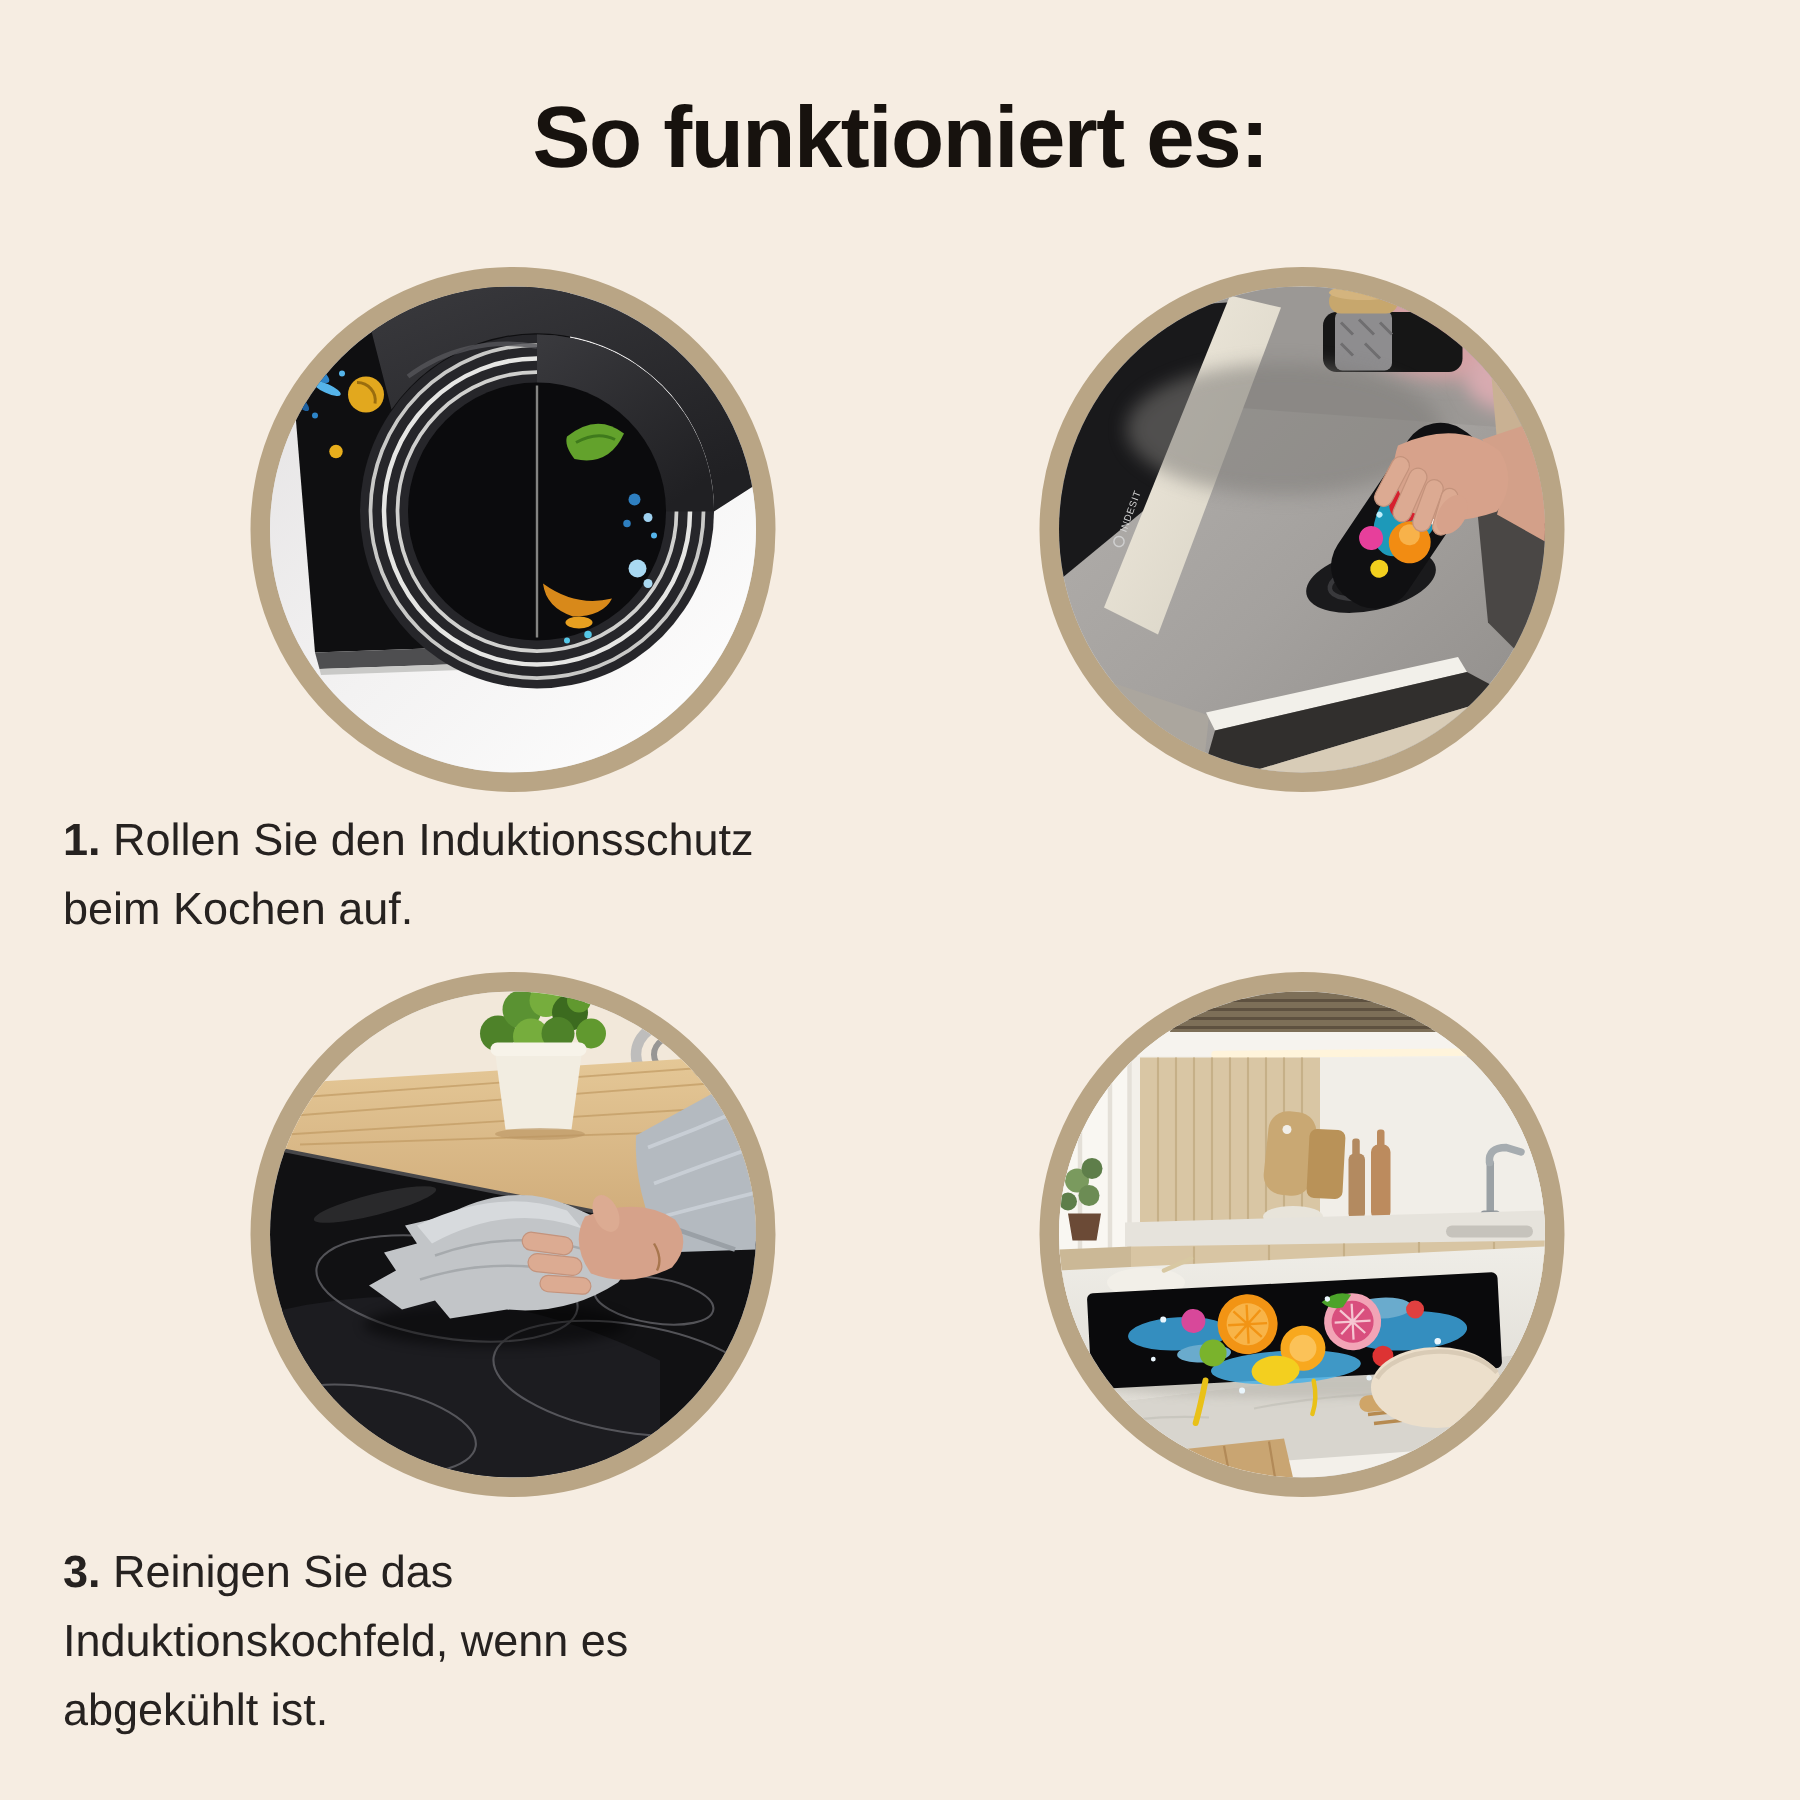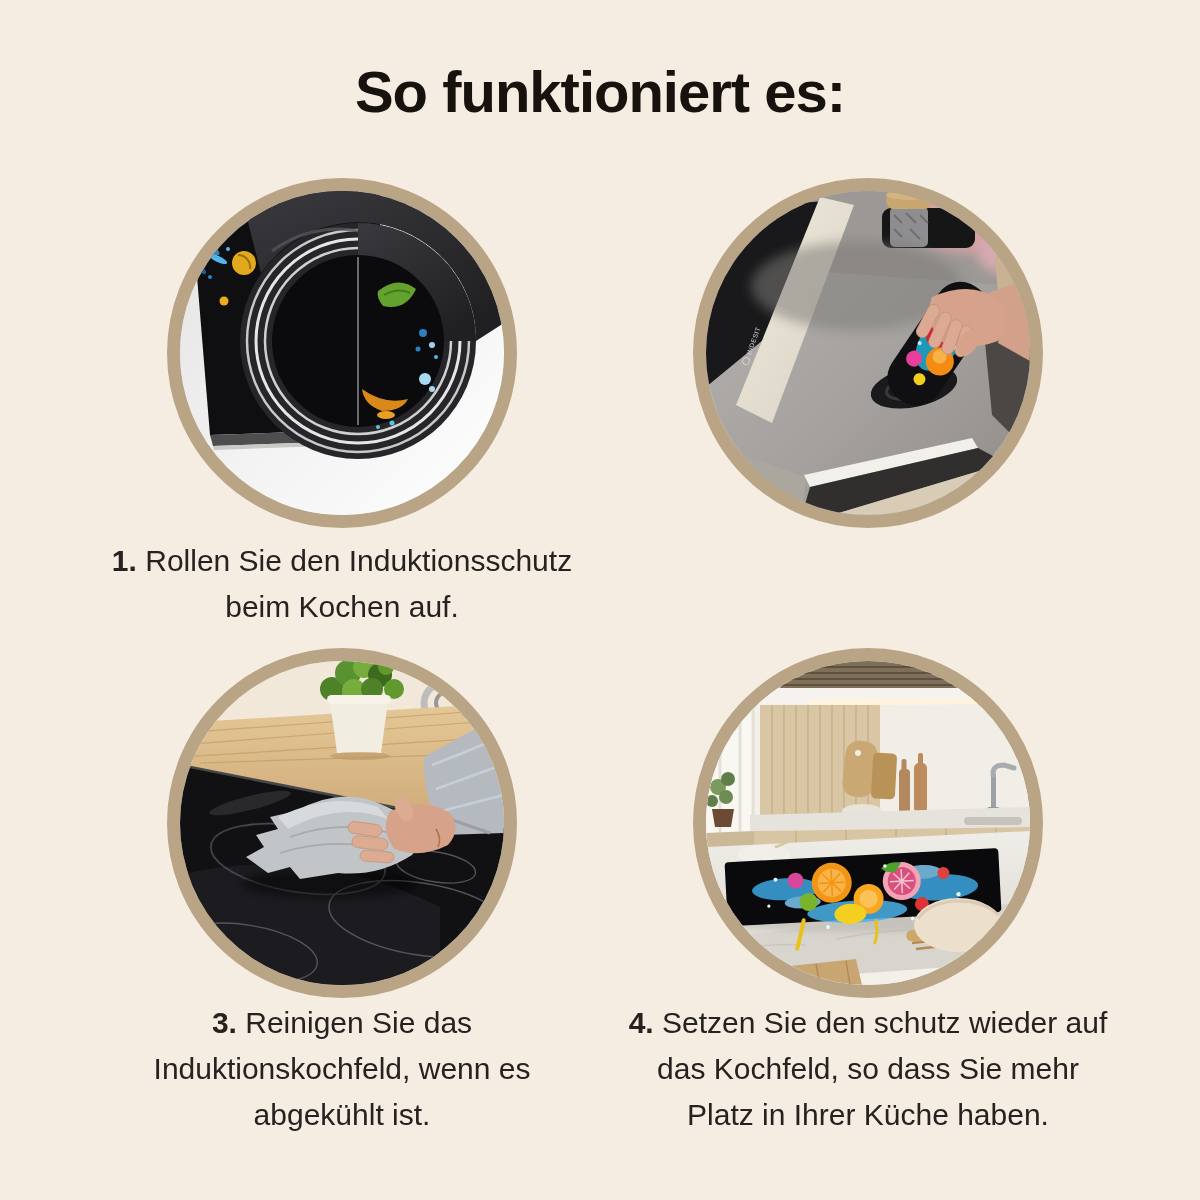--- a/index.html
+++ b/index.html
@@ -8,22 +8,22 @@
   .title{position:absolute;top:58px;left:0;width:1200px;margin:0;text-align:center;
          font-size:58px;font-weight:900;letter-spacing:-1px;color:#17120e;}
   .step{position:absolute;width:600px;}
   .step-1{left:42px;top:178px;}
   .step-2{left:568px;top:178px;}
   .step-3{left:42px;top:648px;}
   .step-4{left:568px;top:648px;}
   .photo-circle{width:350px;height:350px;margin:0 auto;border-radius:50%;
                 border:13px solid #b9a585;box-sizing:border-box;overflow:hidden;background:#ddd;}
   .photo-circle svg{display:block;width:324px;height:324px;}
-  .caption{margin:10px 0 0 0;text-align:center;font-size:30px;line-height:46px;color:#262220;}
-  .step-3 .caption,.step-4 .caption{margin-top:2px;}
+  .caption{margin:10px 0 0 0;text-align:left;font-size:30px;line-height:46px;color:#262220;}
+  .step-3 .caption,.step-4 .caption{margin-top:28px;}
   .caption .num{font-weight:700;}
   .caption .cap-text{white-space:pre-line;font-weight:400;}
 </style>
 </head>
 <body>
 
 <main class="page">
   <h1 class="title">So funktioniert es:</h1>
 
   <section class="step step-1">
@@ -356,17 +356,14 @@
           </g>
         </g>
         <g>
           <rect x="200" y="266" width="88" height="11" rx="5.5" fill="#cfa568" transform="rotate(-5 244 271)"></rect>
           <path d="M 206 282 L 296 272 M 210 288 L 298 278" stroke="#b68a50" stroke-width="2.5" fill="none"></path>
           <ellipse cx="252" cy="264" rx="44" ry="27" fill="#ecdfcb"></ellipse>
           <path d="M 212 258 a 44 27 0 0 1 80 -4" stroke="#d9cbb6" stroke-width="3" fill="none"></path>
         </g>
       </svg>
     </figure>
-    <p class="caption"><span class="num">4.</span><span class="cap-text"> Setzen Sie den schutz wieder auf
-das Kochfeld, so dass Sie mehr
-Platz in Ihrer Küche haben.</span></p>
   </section>
 </main>
 
 </body></html>

